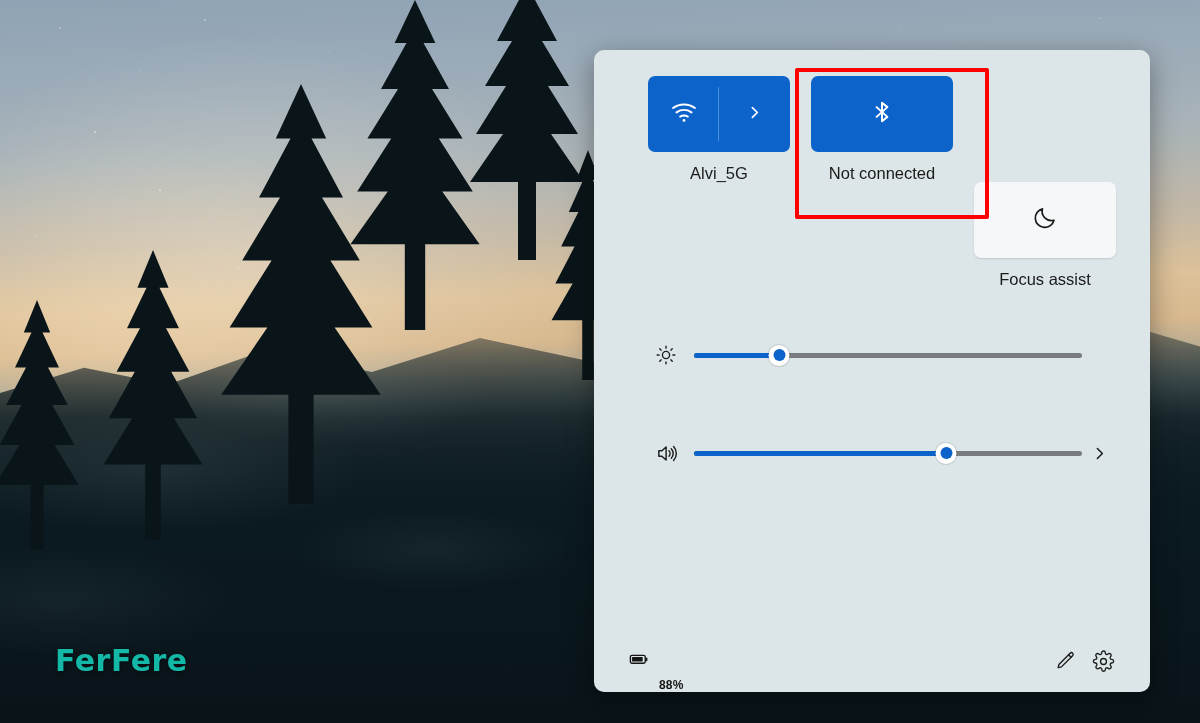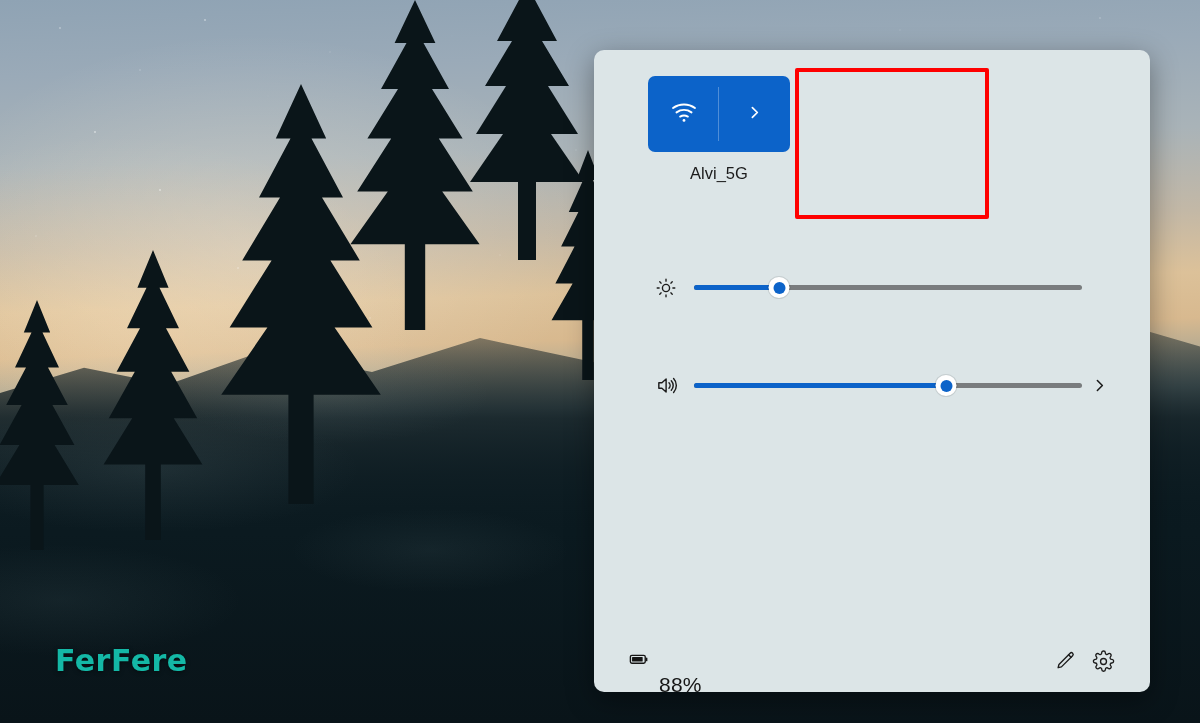--- a/index.html
+++ b/index.html
@@ -254,22 +254,22 @@
     align-items: center;
     padding: 0 28px 0 34px;
   }
   .battery-group {
     display: flex;
     align-items: center;
     gap: 9px;
     color: #151515;
   }
   .battery-pct {
-    font-size: 21px;
-    font-weight: normal;
+    font-size: 12px;
+    font-weight: bold;
     letter-spacing: .2px;
     margin-top: 48px;
   }
   .footer-spacer { flex: 1 1 auto; }
   .footer-btn {
     width: 38px;
     height: 38px;
     display: flex;
     align-items: center;
     justify-content: center;
@@ -329,27 +329,47 @@
               <span>
                 <svg width="17" height="17" viewBox="0 0 24 24" fill="none" stroke="currentColor" stroke-width="2.4" stroke-linecap="round" stroke-linejoin="round">
                   <polyline points="9 5 16 12 9 19"></polyline>
                 </svg>
               </span>
             </div>
           </div>
           <div class="tile-label">Alvi_5G</div>
         </div>
 
+        <div class="tile-cell">
+          <div class="tile active">
+            <span>
+              <svg width="26" height="26" viewBox="0 0 24 24" fill="none" stroke="currentColor" stroke-width="1.8" stroke-linecap="round" stroke-linejoin="round">
+                <path d="M7 7.5 17 16.5 12 20.5 12 3.5 17 7.5 7 16.5"></path>
+              </svg>
+            </span>
+          </div>
+          <div class="tile-label">Not connected</div>
+        </div>
 
 
         <div class="row-gap"></div>
         <div class="row-gap"></div>
         <div class="row-gap"></div>
 
 
+        <div class="tile-cell">
+          <div class="tile">
+            <span>
+              <svg width="27" height="27" viewBox="0 0 24 24" fill="none" stroke="currentColor" stroke-width="1.5" stroke-linecap="round" stroke-linejoin="round">
+                <path d="M19.5 14.4A8.2 8.2 0 0 1 9.3 4.3a8.4 8.4 0 1 0 10.2 10.1z"></path>
+              </svg>
+            </span>
+          </div>
+          <div class="tile-label">Focus assist</div>
+        </div>
 
 
       </div>
 
       <div class="slider-zone">
 
         <div class="slider-row">
           <div class="slider-ico">
             <svg width="22" height="22" viewBox="0 0 24 24" fill="none" stroke="currentColor" stroke-width="1.5" stroke-linecap="round">
               <circle cx="12" cy="12" r="3.9"></circle>

